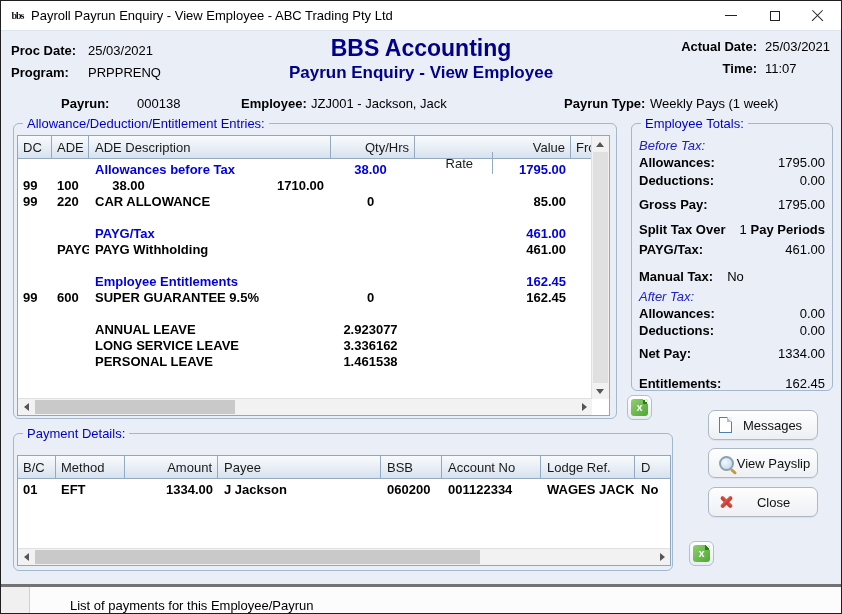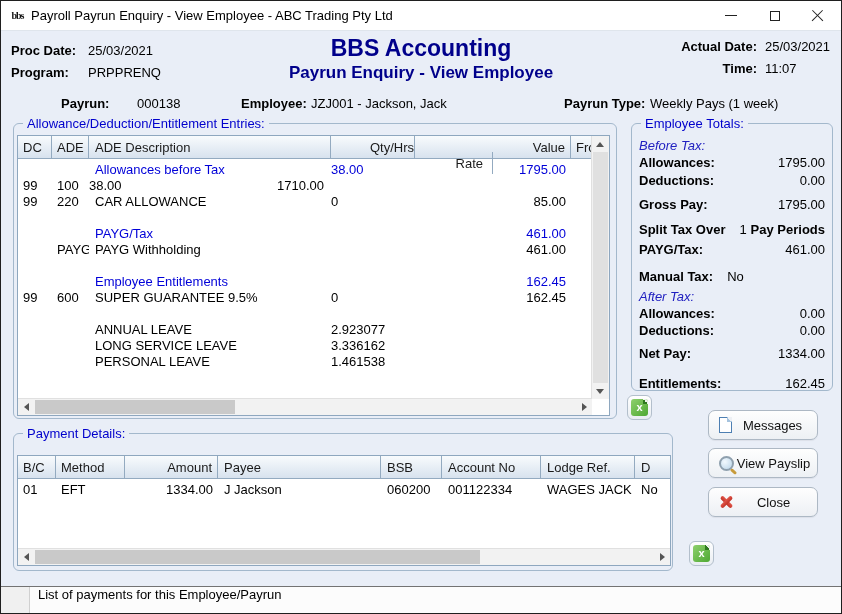--- a/index.html
+++ b/index.html
@@ -45,29 +45,29 @@
 
   
   .table-wrap{position:absolute;background:#fff;border:1px solid #8ea7bf;box-sizing:border-box;overflow:hidden;}
   .tw-entries{left:3px;top:11px;width:593px;height:281px;}
   .tw-payments{left:3px;top:21px;width:654px;height:111px;}
   .thead{display:flex;height:22px;background:linear-gradient(#f8fbfd,#d7e2ee);border-bottom:1px solid #93aac0;
          font-size:13px;color:#1a1a1a;align-items:center;}
   .hcell{height:100%;display:flex;align-items:center;box-sizing:border-box;border-right:1px solid #93aac0;overflow:hidden;white-space:nowrap;}
   .hcell:last-child{border-right:none;}
   .tbody{font-size:13px;color:#000;padding-top:3px;}
-  .trow{display:flex;height:16px;line-height:16px;}
+  .trow{display:flex;height:16px;line-height:16px;font-weight:bold;}
   .cell{box-sizing:border-box;overflow:hidden;white-space:nowrap;}
   .blue{color:#0000d8;}
 
   
   .c-dc{width:34px;padding-left:5px;} .c-ade{width:37px;padding-left:5px;}
   .c-desc{width:242px;padding-left:6px;}
-  .c-qty{width:84px;text-align:left;justify-content:flex-end;}
-  .c-rate{width:78px;text-align:right;padding-right:9px;justify-content:flex-end;margin-top:32px;}
+  .c-qty{width:84px;text-align:center;padding-right:5px;justify-content:flex-end;}
+  .c-rate{width:78px;text-align:right;padding-right:19px;justify-content:flex-end;margin-top:32px;}
   .c-value{width:78px;text-align:right;padding-right:5px;justify-content:flex-end;}
   .c-fro{flex:1;padding-left:5px;}
 
   
   .c-bc{width:38px;padding-left:5px;} .c-method{width:69px;padding-left:5px;}
   .c-amount{width:93px;text-align:right;padding-right:5px;justify-content:flex-end;}
   .c-payee{width:163px;padding-left:6px;} .c-bsb{width:61px;padding-left:6px;}
   .c-account{width:99px;padding-left:6px;} .c-lodge{width:94px;padding-left:6px;}
   .c-d{flex:1;padding-left:6px;}
 
@@ -112,22 +112,22 @@
 
   
   .excel-btn{position:absolute;width:25px;height:25px;border:1px solid #b3bfcc;border-radius:6px;
        background:linear-gradient(#ffffff,#e9edf2);display:flex;align-items:center;justify-content:center;padding:0;}
   .excel-icon{width:17px;height:17px;background:linear-gradient(135deg,#8ed06d,#4ea832);border-radius:3px;
        color:#fff;font-weight:bold;font-size:11px;line-height:17px;text-align:center;position:relative;}
   .excel-icon::after{content:"";position:absolute;top:0;right:0;width:5px;height:5px;
        background:linear-gradient(225deg,#eef2ee 50%,#2f7a1f 50%);border-radius:0 3px 0 0;}
 
   
-  .statusbar{position:absolute;left:0;right:0;bottom:0;height:26px;background:#fcfcfc;border-top:1px solid #737373;
-       display:flex;align-items:flex-start;font-size:13px;color:#000;}
+  .statusbar{position:absolute;left:0;right:0;bottom:0;height:26px;background:#fcfcfc;border-top:3px solid #737373;
+       display:flex;align-items:flex-end;font-size:13px;color:#000;gap:32px;}
   .status-cell{width:28px;height:100%;background:#f0f0f0;border-right:1px solid #d0d0d0;flex:none;}
   .status-text{margin-left:8px;white-space:nowrap;}
 </style>
 </head>
 <body>
 
 <div class="window">
 
   <div class="titlebar">
     <span class="app-icon">bbs</span>

